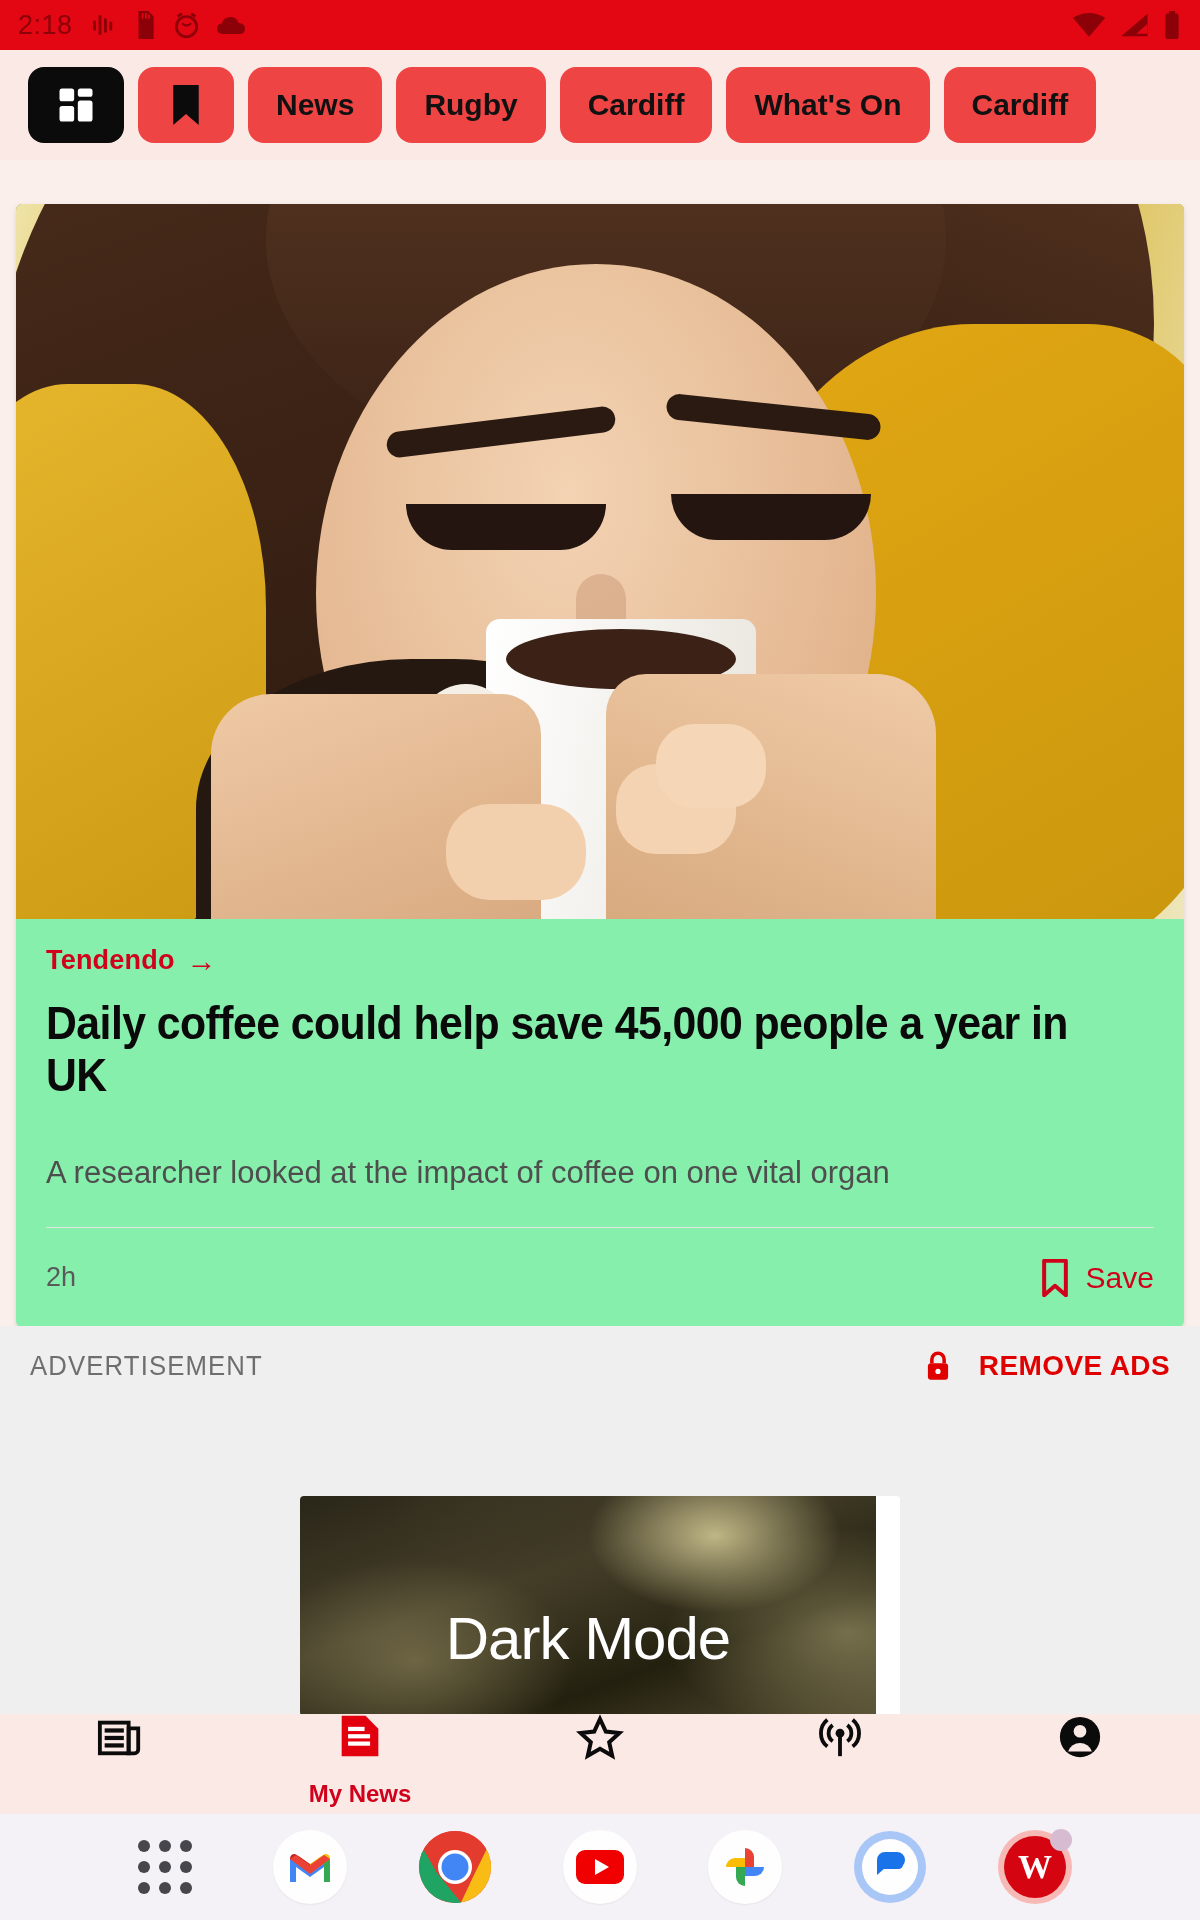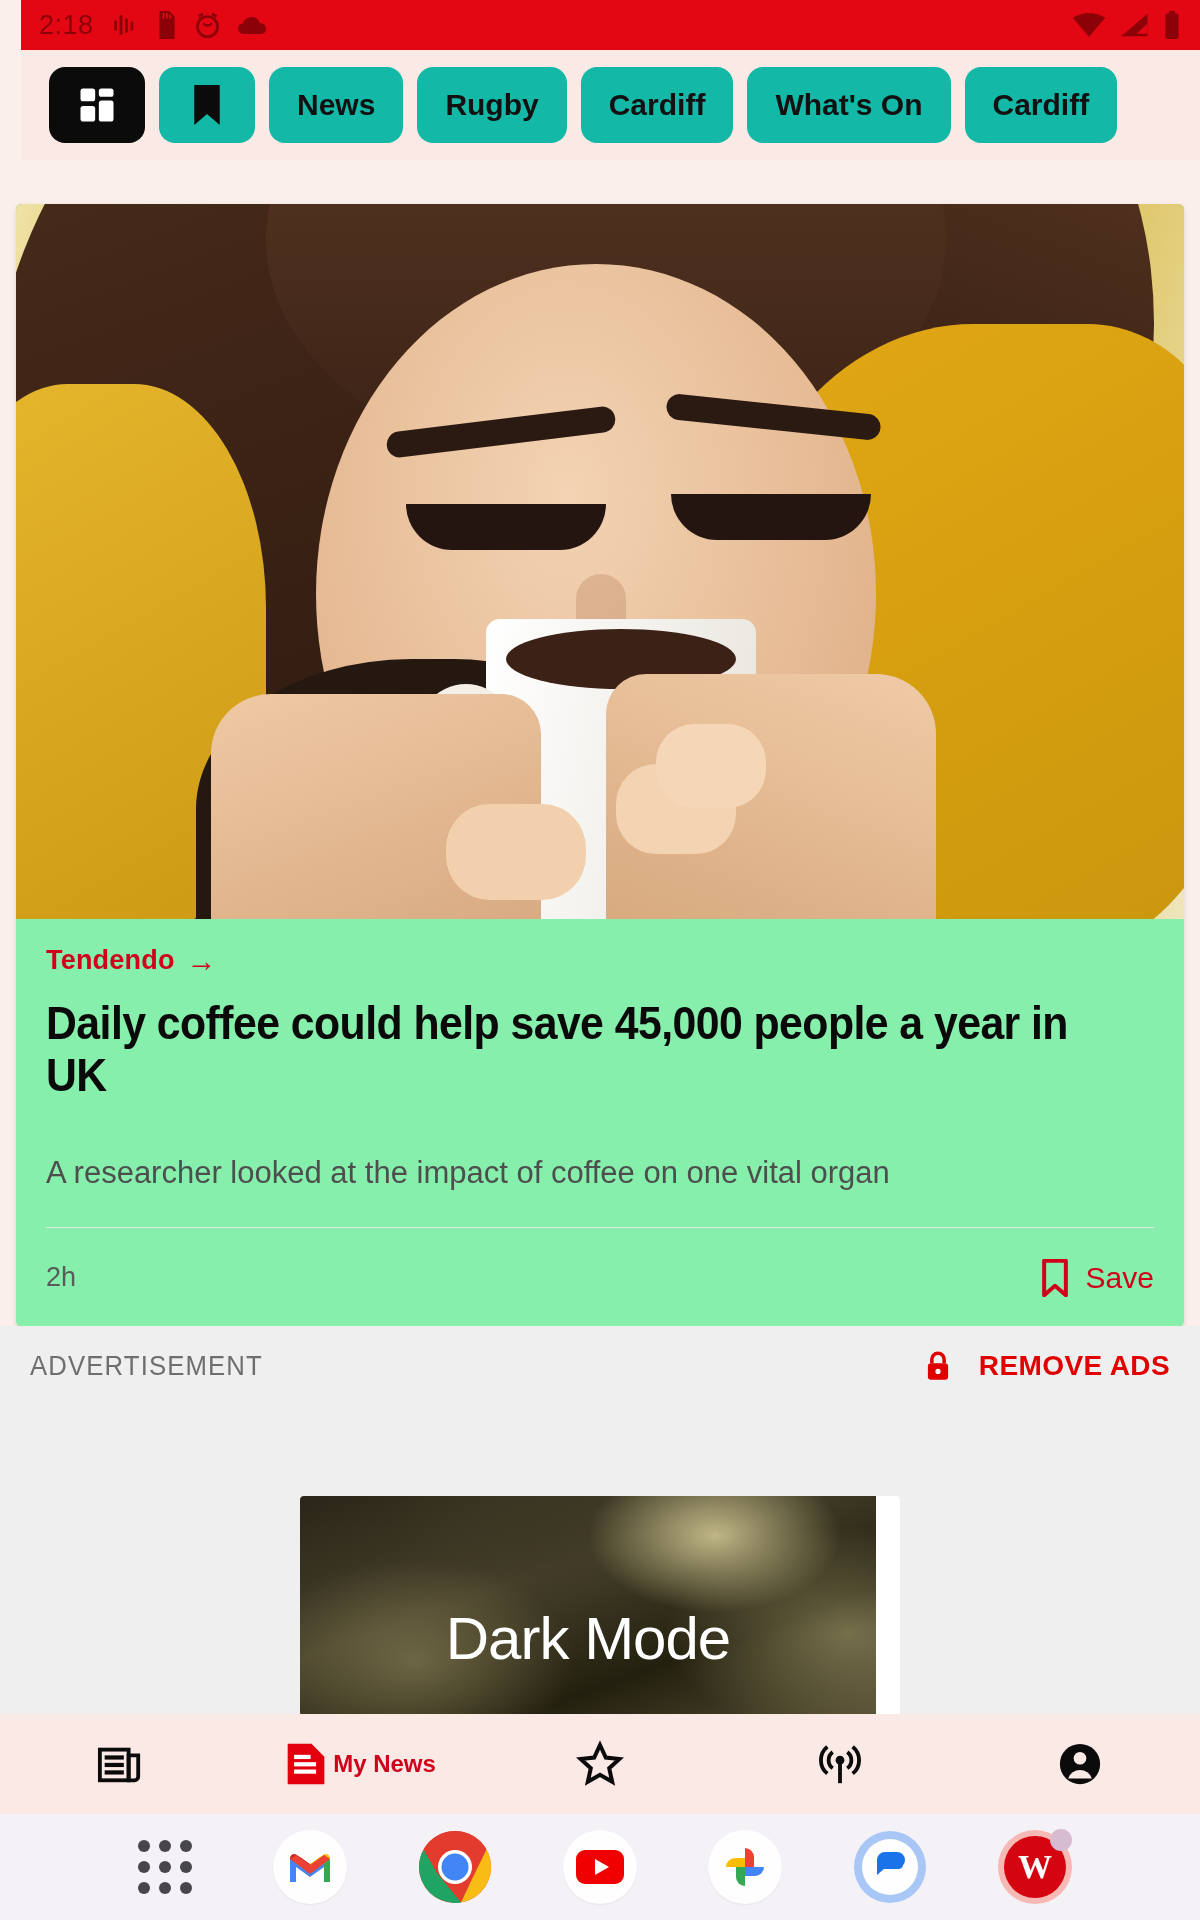--- a/index.html
+++ b/index.html
@@ -2,21 +2,21 @@
 <html><head>
 <meta charset="utf-8">
 <style>
   * { margin:0; padding:0; box-sizing:border-box; }
   html, body {
     width:1200px; height:1920px;
     font-family:"Liberation Sans", sans-serif;
     background:#FBEFEC;
     overflow:hidden;
   }
-  .screen { position:relative; width:1200px; height:1920px;padding-left:21px; }
+  .screen { position:relative; width:1200px; height:1920px; }
 
   
   .statusbar {
     height:50px; background:#E30613;
     display:flex; align-items:center; padding:0 18px;
     position:relative;
   }
   .status-time {
     color:#8C0008; font-size:27px; font-weight:400; letter-spacing:.5px;
   }
@@ -24,21 +24,21 @@
   .status-right-icons { position:absolute; right:20px; display:flex; align-items:center; gap:14px; }
   .sicon { display:block; }
 
   
   .tabbar {
     height:110px; background:#FBE9E6;
     display:flex; align-items:center; gap:14px;
     padding:0 0 0 28px; overflow:hidden; white-space:nowrap;
   }
   .tab {
-    background:#14b8a6; border-radius:16px;
+    background:#ef4444; border-radius:16px;
     height:76px; display:flex; align-items:center; justify-content:center;
     padding:0 28px; font-size:30px; font-weight:bold; color:#111;
     flex:0 0 auto;
   }
   .tab.icon-tab { width:96px; padding:0; }
   .tab.dark { background:#0B0B0B; }
 
   
   .card {
     position:absolute; left:16px; top:204px; width:1168px;
@@ -115,22 +115,22 @@
     position:absolute; width:100%; text-align:center; top:182px;
     color:#EDEDE6; font-size:32px; letter-spacing:.5px;
   }
 
   
   .bottomnav {
     position:absolute; left:0; top:1714px; width:1200px; height:100px;
     background:#FBE9E6; display:flex; align-items:center;
   }
   .navitem {
-    flex:1; display:flex; flex-direction:row; align-items:center;
-    justify-content:center; gap:5px; height:100%;
+    flex:1; display:flex; flex-direction:column; align-items:center;
+    justify-content:flex-start; gap:22px; height:100%;
   }
   .navlabel { font-size:24px; font-weight:bold; color:#D0021B; }
 
   
   .dock {
     position:absolute; left:0; top:1814px; width:1200px; height:106px;
     background:#F4F1F7; display:flex; align-items:center;
     justify-content:space-between; padding:0 128px;
   }
   .dockicon { width:74px; height:74px; position:relative; }

